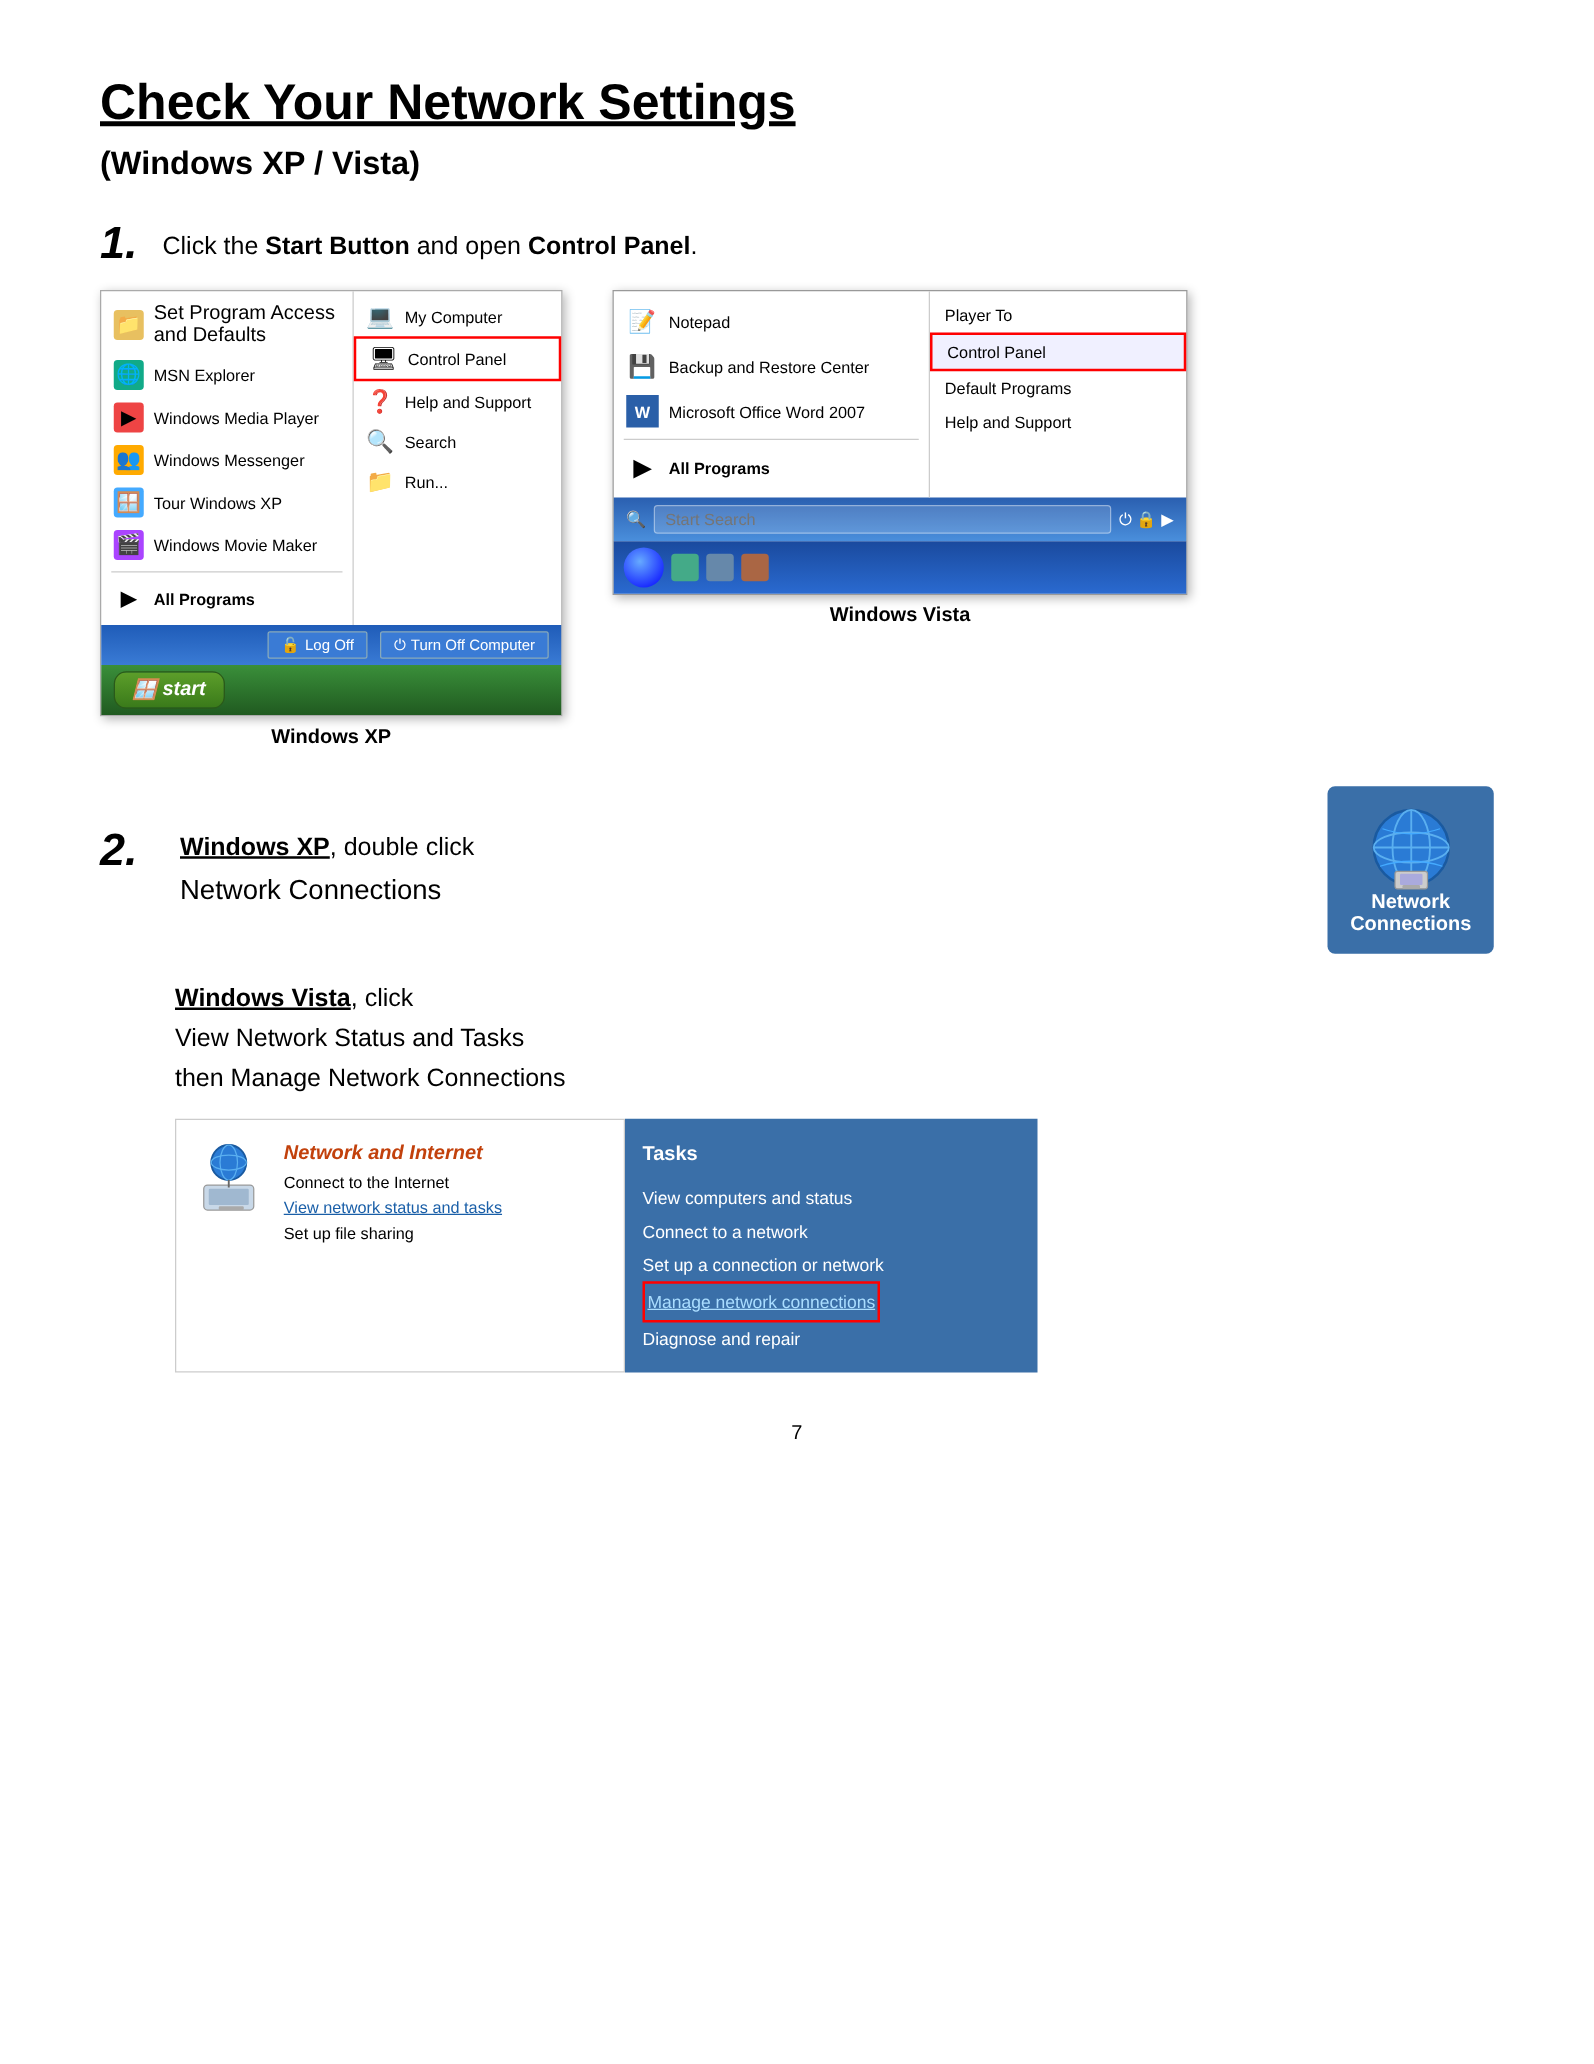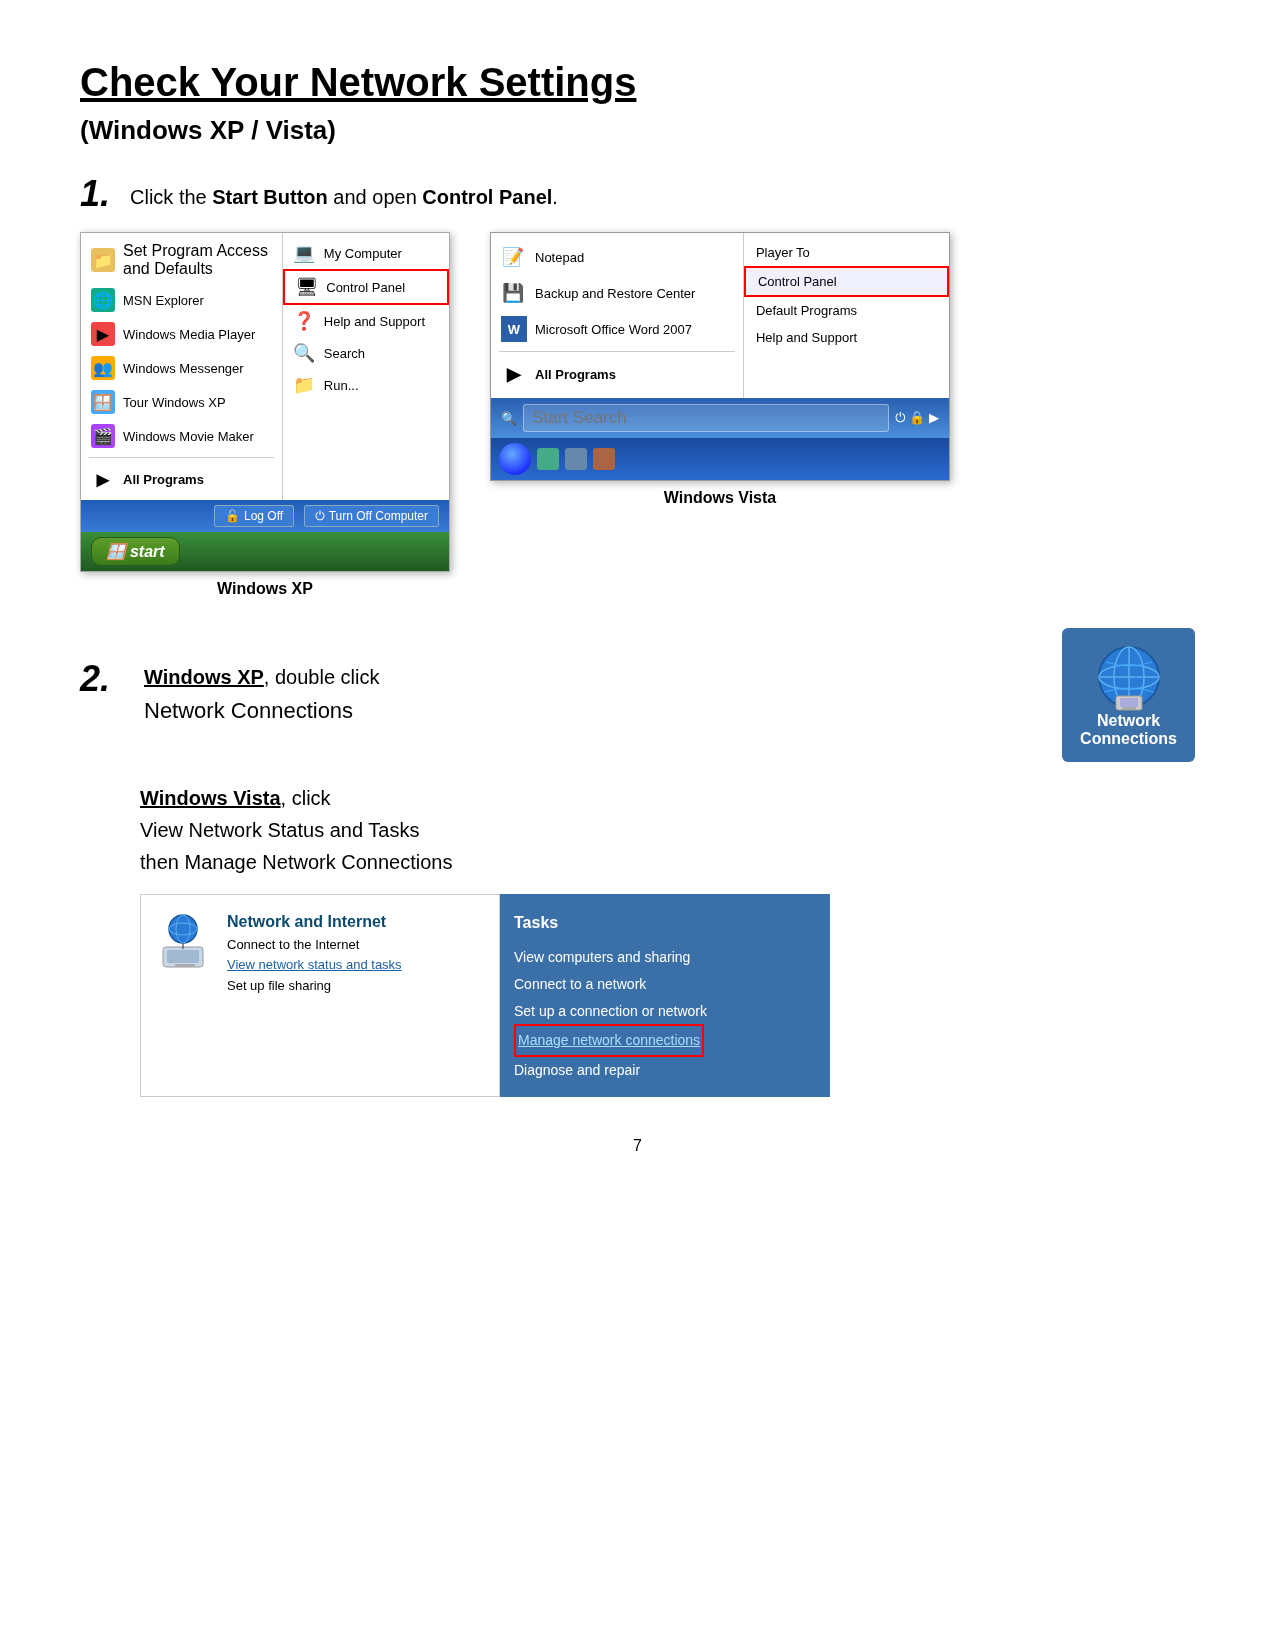--- a/index.html
+++ b/index.html
@@ -198,21 +198,21 @@
       display: flex;
       align-items: center;
       padding: 6px 10px;
       gap: 6px;
     }
     .vista-search-input {
       flex: 1;
       background: rgba(255,255,255,0.15);
       border: 1px solid rgba(255,255,255,0.4);
       color: #ddd;
-      font-size: 17px;
+      font-size: 13px;
       padding: 3px 8px;
       border-radius: 3px;
     }
     .vista-taskbar {
       background: linear-gradient(to bottom, #1a4a9e, #2a6ad0);
       display: flex;
       align-items: center;
       padding: 5px 8px;
       gap: 6px;
     }
@@ -273,23 +273,24 @@
       padding: 14px;
       display: flex;
       align-items: flex-start;
       gap: 12px;
     }
     .vista-left-panel .panel-text {
       font-size: 13px;
       line-height: 1.6;
     }
     .vista-left-panel .panel-text .title {
-      color: #0c4a6e;
-      font-size: 16px;
-      font-weight: bold;
+      color: #c2410c;
+      font-size: 16px;
+      font-weight: bold;
+      font-style: italic;
     }
     .vista-left-panel .panel-text .link {
       color: #1a5fa8;
       text-decoration: underline;
     }
     .vista-right-panel {
       width: 330px;
       background: #3a6fa8;
       color: #fff;
       padding: 14px;
@@ -518,21 +519,21 @@
       </svg>
       <div class="panel-text">
         <div class="title">Network and Internet</div>
         <div>Connect to the Internet</div>
         <div class="link">View network status and tasks</div>
         <div>Set up file sharing</div>
       </div>
     </div>
     <div class="vista-right-panel">
       <div class="tasks-title">Tasks</div>
-      <div>View computers and sharing</div>
+      <div>View computers and status</div>
       <div>Connect to a network</div>
       <div>Set up a connection or network</div>
       <div class="manage-link">Manage network connections</div>
       <div>Diagnose and repair</div>
     </div>
   </div>
 </div>
 
 <div class="page-number">7</div>
 

